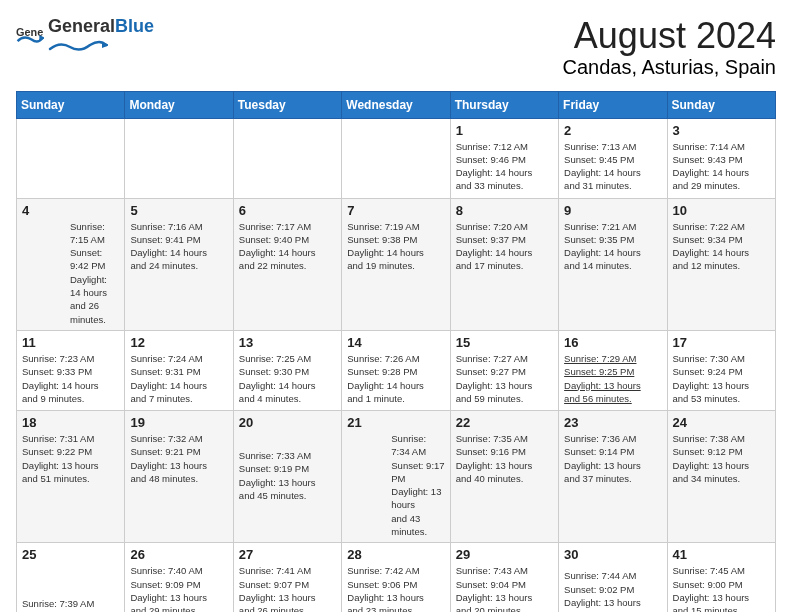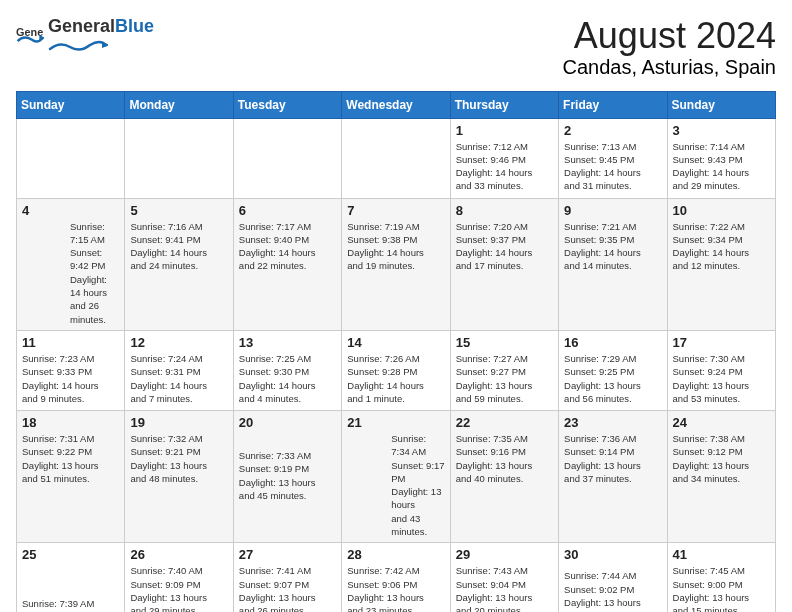--- a/index.html
+++ b/index.html
@@ -235,21 +235,21 @@
         </td>
         <td>
           <span class="day-number">15</span>
           <div class="day-info" style="white-space: pre-line;">Sunrise: 7:27 AM
 Sunset: 9:27 PM
 Daylight: 13 hours
 and 59 minutes.</div>
         </td>
         <td>
           <span class="day-number">16</span>
-          <div class="day-info" style="white-space: pre-line;">Sunrise: 7:29 AM
+          <div class="day-info" style="white-space: pre-line; text-decoration: underline;">Sunrise: 7:29 AM
 Sunset: 9:25 PM
 Daylight: 13 hours
 and 56 minutes.</div>
         </td>
         <td>
           <span class="day-number">17</span>
           <div class="day-info" style="white-space: pre-line;">Sunrise: 7:30 AM
 Sunset: 9:24 PM
 Daylight: 13 hours
 and 53 minutes.</div>

